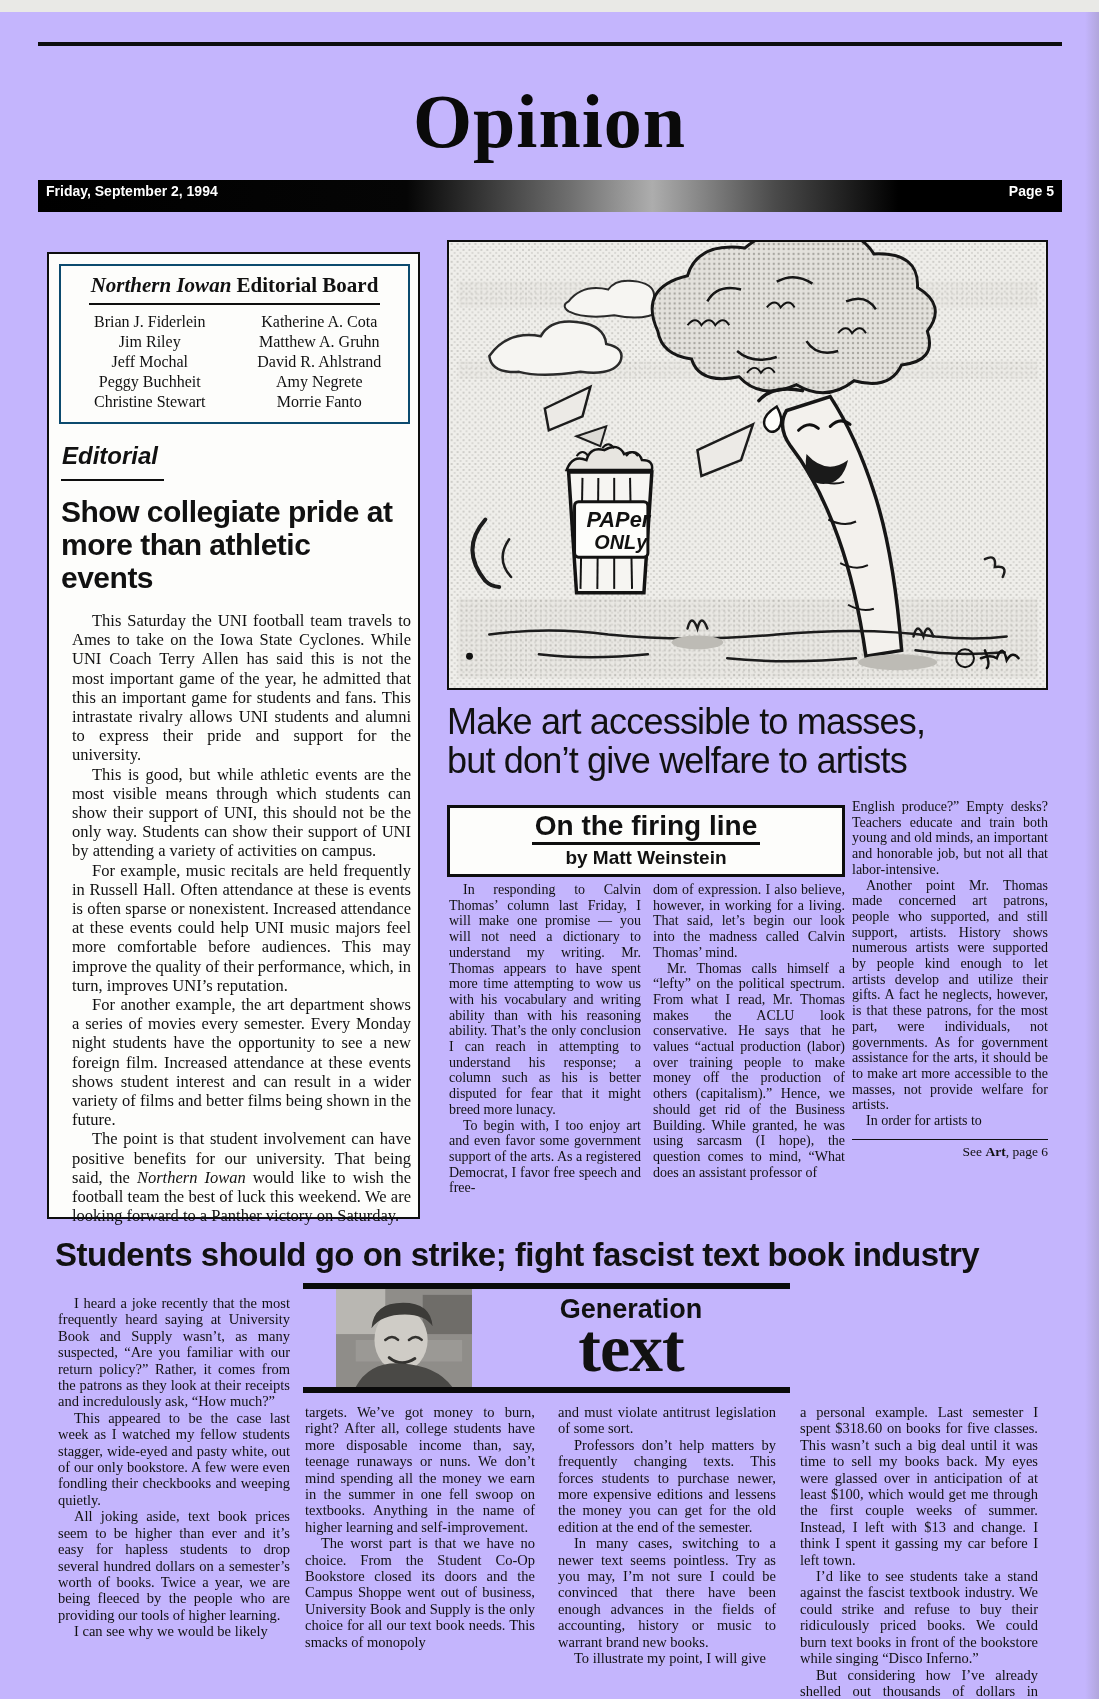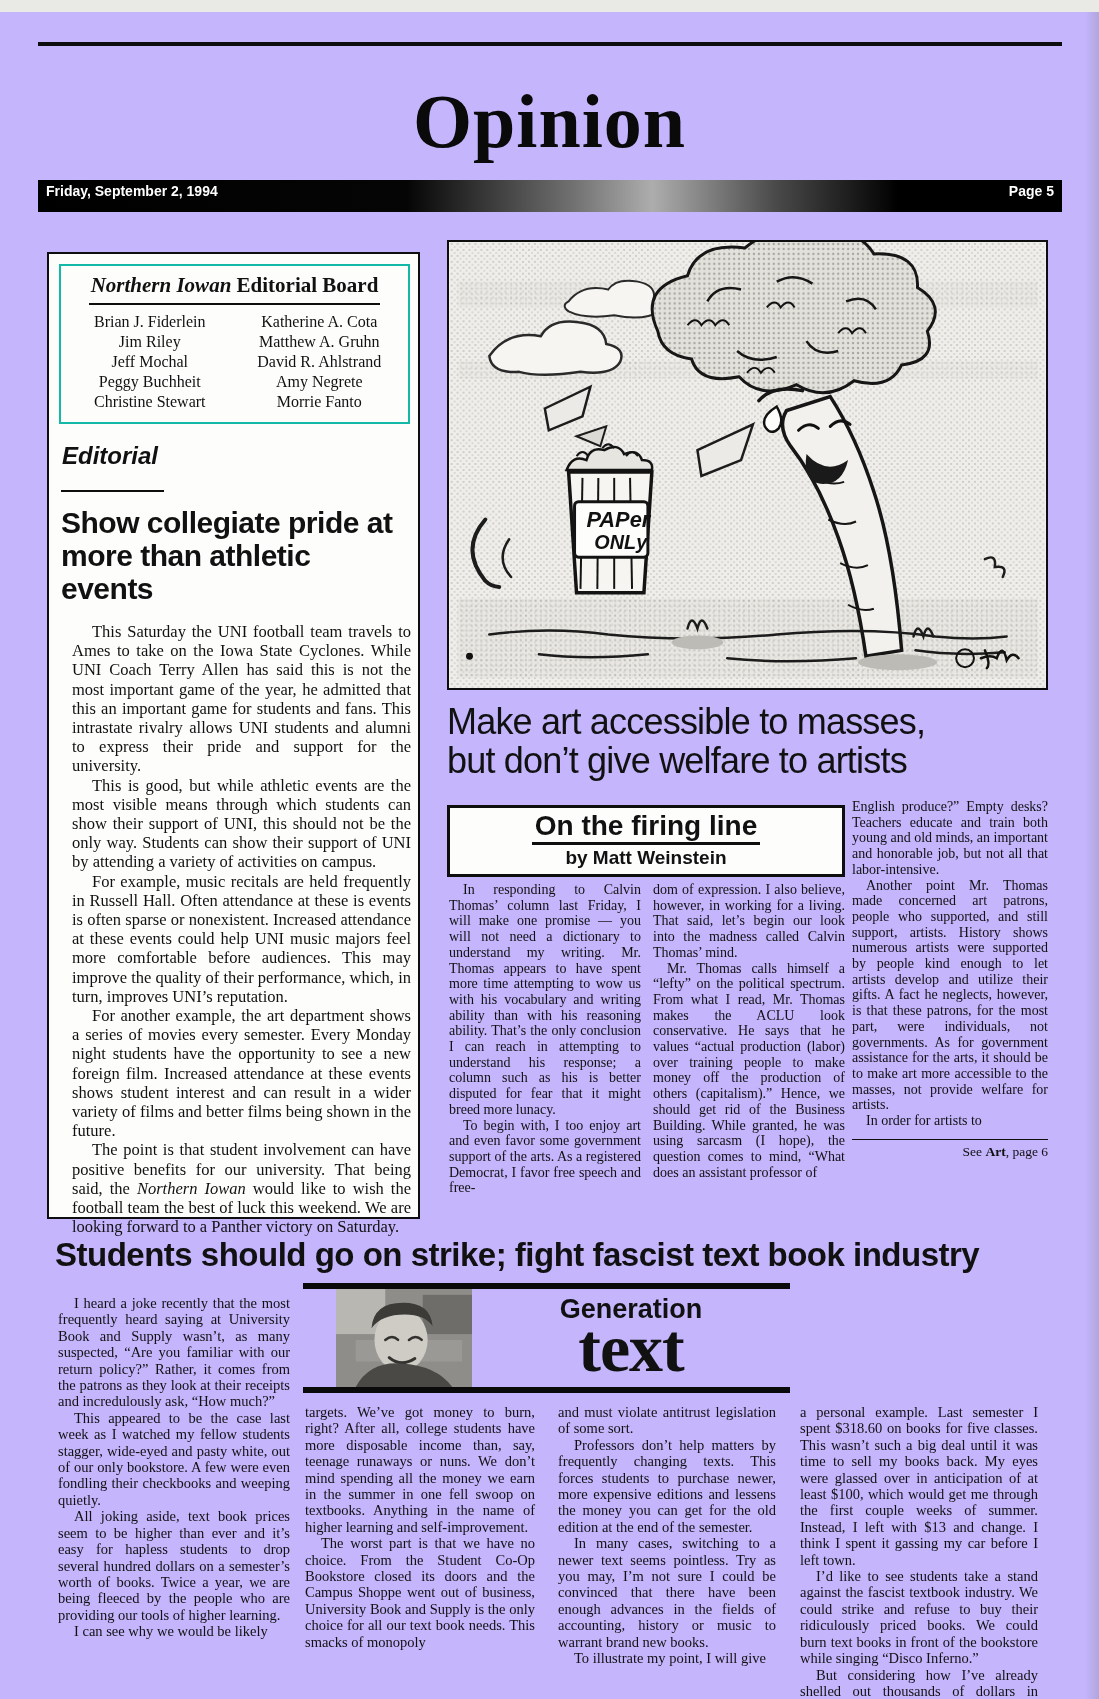--- a/index.html
+++ b/index.html
@@ -25,29 +25,29 @@
     color:#fff; font-family:"Liberation Sans", sans-serif; font-weight:bold; font-size:14px;
   }
   .datebar .d-left { position:absolute; left:8px; top:3px; }
   .datebar .d-right { position:absolute; right:8px; top:3px; }
 
   
   .editorial-box {
     position:absolute; left:47px; top:240px; width:373px; height:967px;
     border:2px solid #0e0e0e; background:#fdfdfb;
   }
-  .board-box { margin:10px 8px 0 10px; border:2px solid #14b8a6; padding:7px 4px 10px 4px; }
+  .board-box { margin:10px 8px 0 10px; border:2px solid #0c4a6e; padding:7px 4px 10px 4px; }
   .board-title { text-align:center; font-size:21px; font-weight:bold; }
   .board-rule { width:86%; margin:5px auto 7px auto; border-top:2px solid #0e0e0e; }
   .board-cols { display:flex; }
   .board-cols .bcol { flex:1; text-align:center; font-size:16px; line-height:20px; }
   .ed-label {
     display:inline-block; margin:18px 0 0 12px;
     font-family:"Liberation Sans", sans-serif; font-style:italic; font-weight:bold; font-size:24px;
-    border-bottom:2px solid #0e0e0e; padding:0 6px 20px 1px;
+    border-bottom:2px solid #0e0e0e; padding:0 6px 9px 1px;
   }
   .ed-headline {
     margin:14px 10px 0 12px;
     font-family:"Liberation Sans", sans-serif; font-weight:bold; font-size:30px; line-height:33px; letter-spacing:-0.5px;
   }
   .ed-body { margin:17px 7px 0 23px; font-size:16.5px; line-height:19.2px; text-align:justify; }
   .ed-body p { text-indent:20px; }
 
   
   .cartoon-box {

